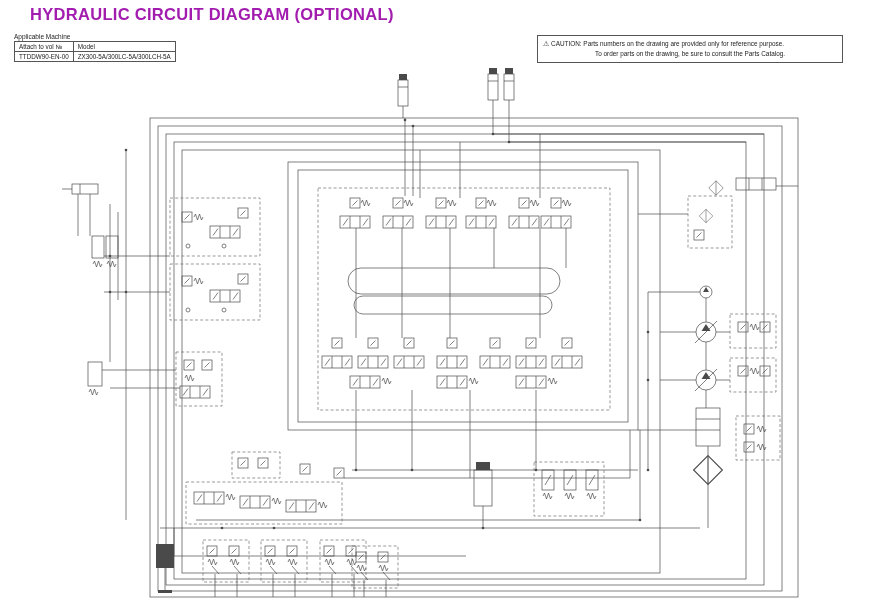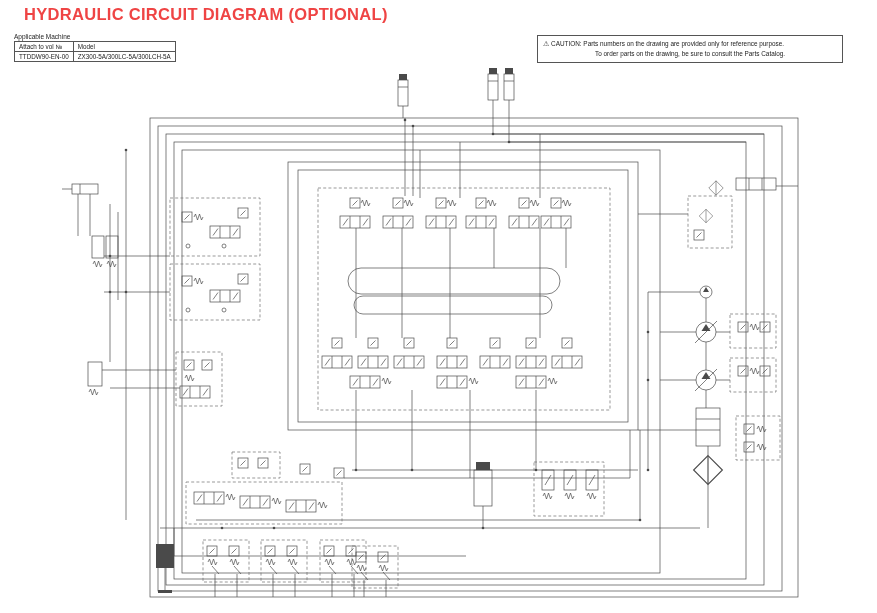--- a/index.html
+++ b/index.html
@@ -1,19 +1,19 @@
 <!DOCTYPE html>
 <html><head>
 <meta charset="utf-8">
 <style>
   html,body{margin:0;padding:0;background:#fff;}
   .page{position:relative;width:877px;height:613px;background:#fff;overflow:hidden;
         font-family:"Liberation Sans",sans-serif;color:#1c1c1c;}
-  .title{position:absolute;left:24px;top:5px;font-size:16.5px;font-weight:700;
-         letter-spacing:.3px;color:#ef4444;margin:0;}
+  .title{position:absolute;left:30px;top:5px;font-size:16.5px;font-weight:700;
+         letter-spacing:.3px;color:#a21caf;margin:0;}
   .machine-block{position:absolute;left:14px;top:33px;font-size:6.5px;color:#222;}
   .machine-block .cap{margin-bottom:1px;}
   table.machine{border-collapse:collapse;}
   table.machine td{border:1px solid #555;padding:1px 4px;font-size:6.3px;white-space:nowrap;}
   .caution{position:absolute;left:537px;top:35px;width:294px;border:1px solid #555;
            padding:2px 5px;font-size:6.4px;line-height:1.6;color:#222;}
   .caution .l1{text-align:left;}
   .caution .l2{text-align:center;}
   .warn{font-size:7px;}
   svg.schem{position:absolute;left:0;top:0;}

